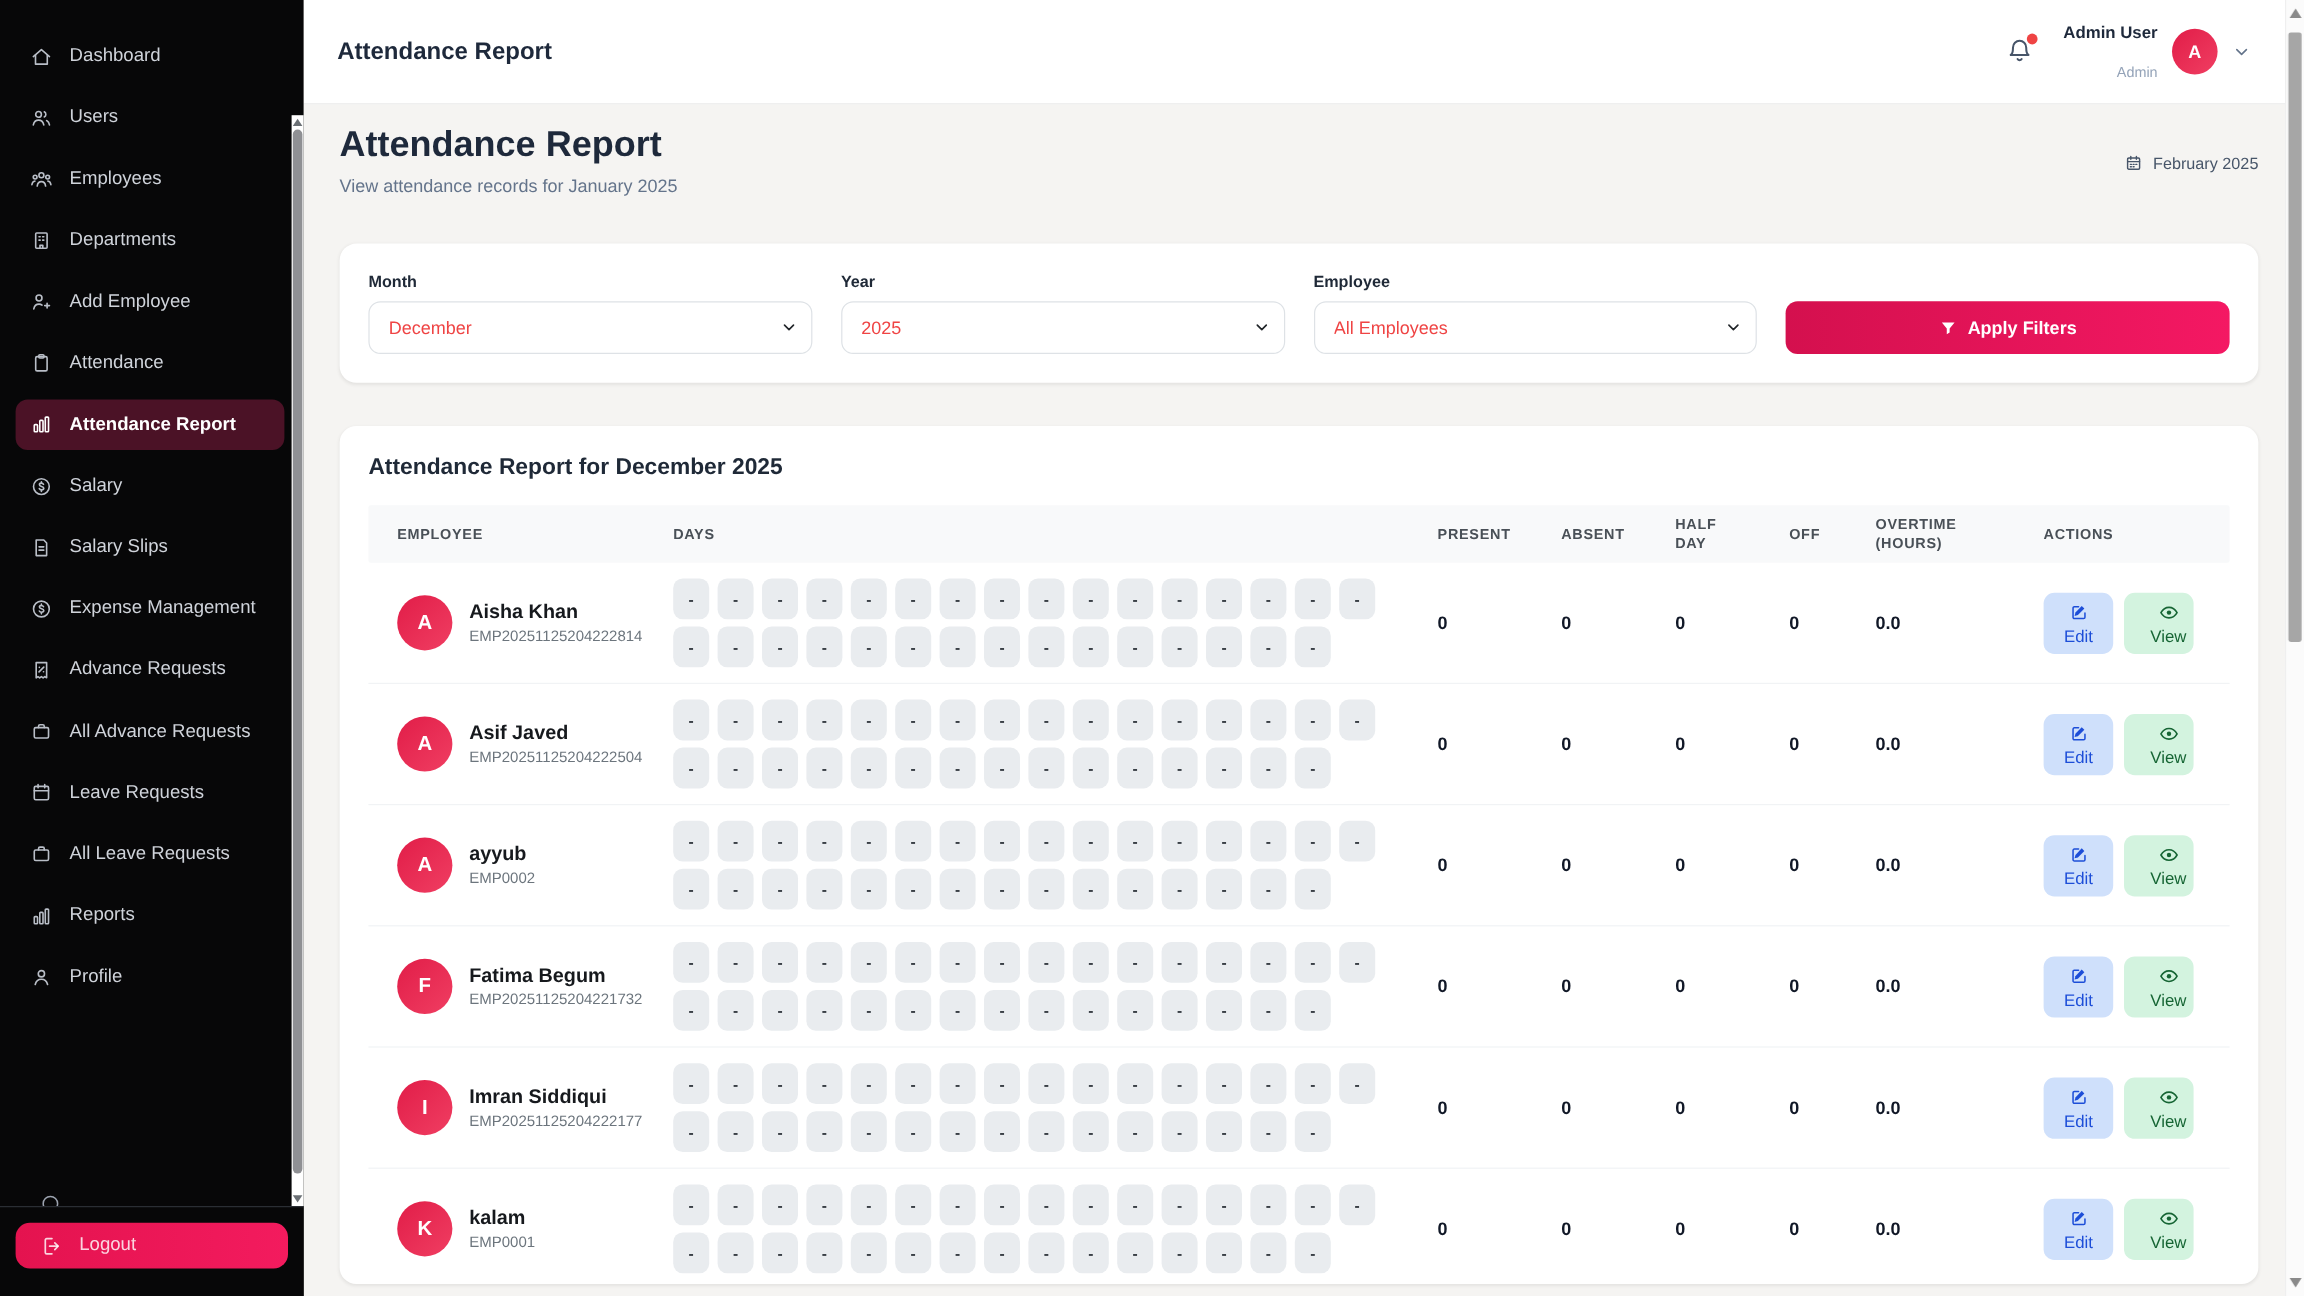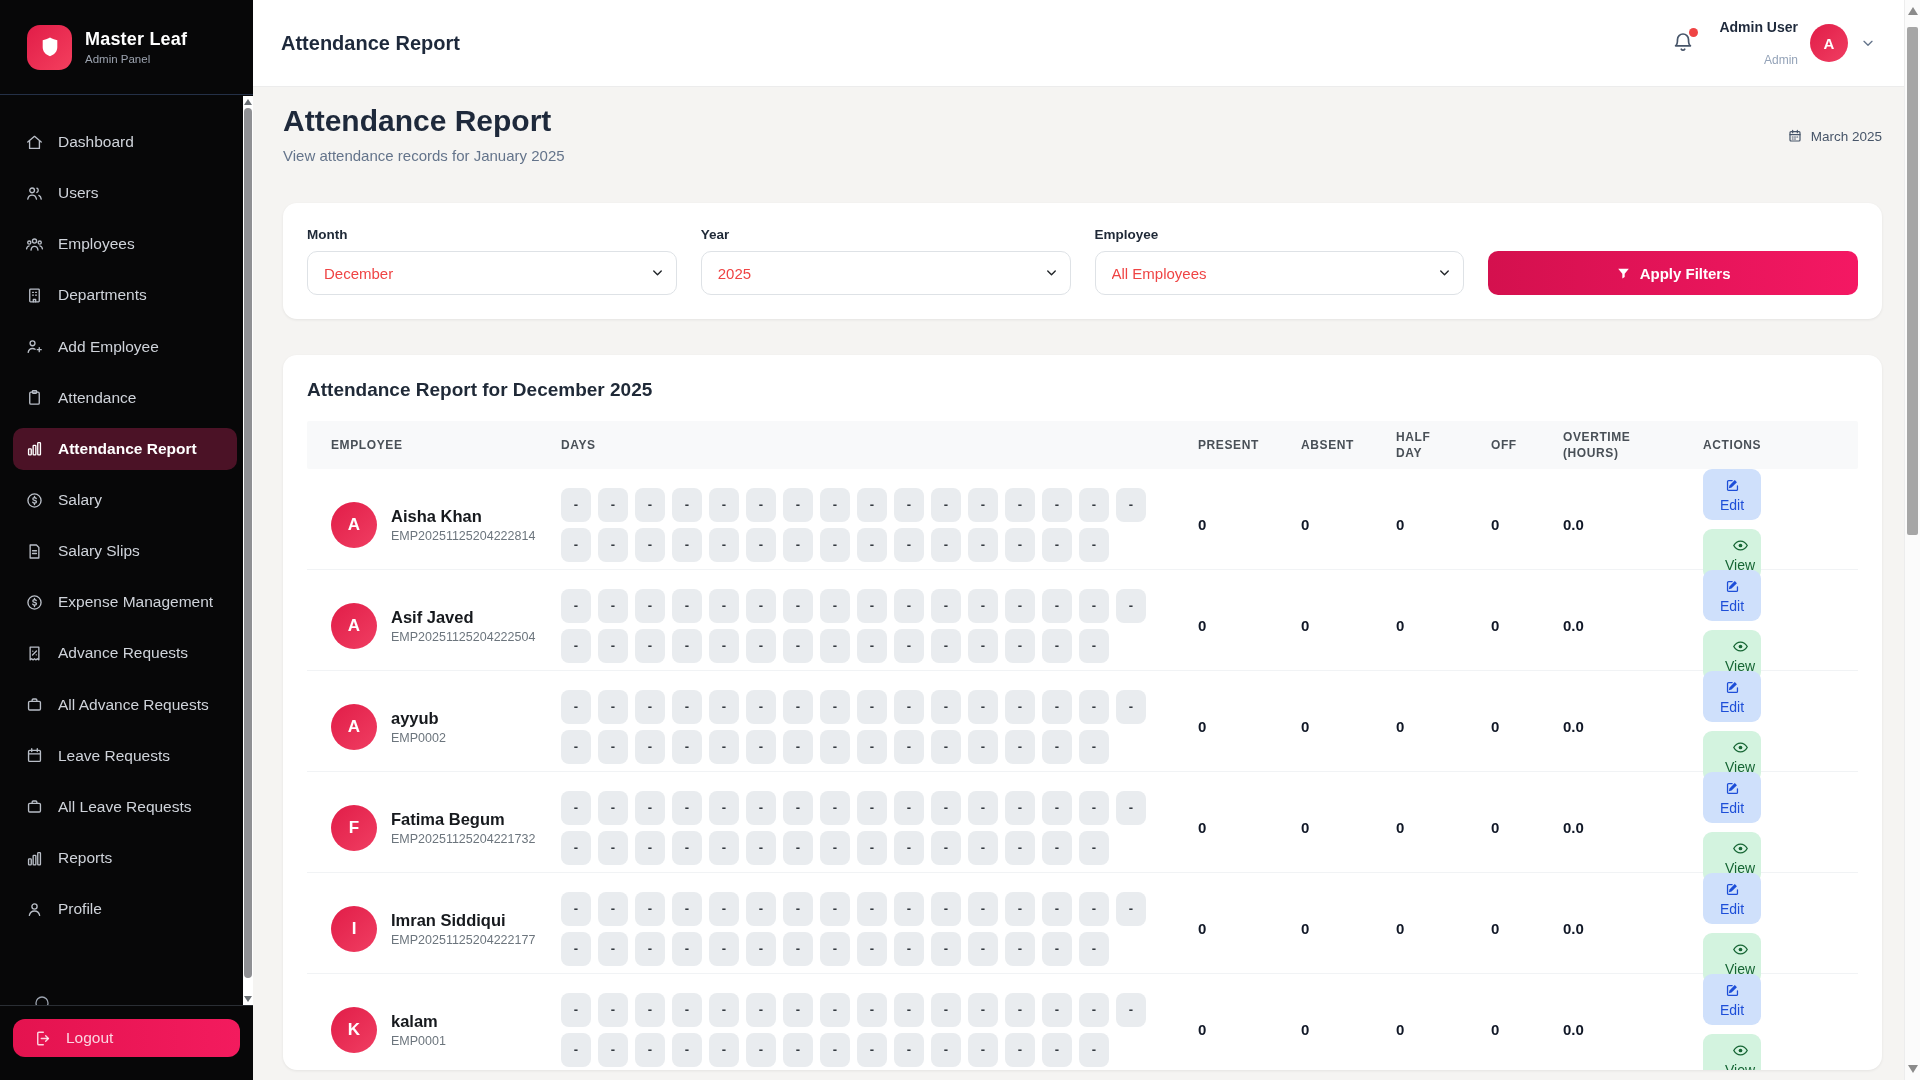--- a/index.html
+++ b/index.html
@@ -98,51 +98,40 @@
             color:#fff; font-weight:bold; font-size:17px; display:flex; align-items:center; justify-content:center; }
   .emp-name { font-size:16.5px; font-weight:bold; color:#16191d; }
   .emp-id { font-size:12.5px; color:#6c757d; margin-top:3px; }
 
   .days-wrap { display:flex; flex-wrap:wrap; gap:6px 7px; width:586px; }
   .day-cell { width:30px; height:34px; border-radius:8px; background:#e9ecef; color:#343a40;
               font-size:13px; font-weight:600; display:flex; align-items:center; justify-content:center; }
 
   .c-num { font-size:15px; font-weight:bold; color:#111827; }
 
-  .c-actions { display:flex; gap:9px;flex-direction:column; }
+  .c-actions { display:flex; gap:9px; }
   .act-btn { border:none; border-radius:9px; cursor:pointer; width:58px; padding:8px 0 7px 0;
              display:flex; flex-direction:column; align-items:center; gap:3px; font-family:inherit; font-size:14px; }
   .act-btn svg { width:17px; height:17px; }
   .btn-edit { background:var(--edit_bg,#cfe0fb); color:var(--edit_fg,#1d4ed8); }
   .btn-view { background:var(--view_bg,#d3f3df); color:var(--view_fg,#166534);padding-left:16px; }
 
   
   .page-scroll { position:fixed; top:0; right:0; width:16px; height:1080px; background:#fbfbfb; border-left:1px solid #ededed; }
   .ps-thumb { position:absolute; top:27px; left:2px; width:11px; height:508px; background:#a6a6a6; border-radius:2px; }
   .ps-up, .ps-down { position:absolute; left:3px; width:0; height:0; border-left:5px solid transparent; border-right:5px solid transparent; }
   .ps-up { top:7px; border-bottom:8px solid #8a8a8a; }
   .ps-down { bottom:7px; border-top:8px solid #8a8a8a; }
 </style>
 </head>
 <body>
 
 <div class="app">
 
   <aside>
-    <div class="brand">
-      <div class="logo">
-        <svg viewBox="0 0 24 24">
-            <path fill="#ffffff" d="M12 2.6c2.7 1.5 5.2 2.3 7.3 2.6v7c0 4.5-3.1 7.4-7.3 9-4.2-1.6-7.3-4.5-7.3-9v-7C6.8 4.9 9.3 4.1 12 2.6z"></path>
-          </svg>
-      </div>
-      <div>
-        <div class="brand-title">Master Leaf</div>
-        <div class="brand-sub">Admin Panel</div>
-      </div>
-    </div>
 
     <nav id="nav">
   <div class="nav-item">
     <span class="nav-icon">
             <svg viewBox="0 0 24 24" fill="none" stroke="currentColor" stroke-width="1.7" stroke-linecap="round" stroke-linejoin="round">
               <path d="M3.5 11.5 12 4.2l8.5 7.3"></path>
               <path d="M5.8 10v9.5h12.4V10"></path>
             </svg>
           </span>
     <span class="nav-label">Dashboard</span>
@@ -365,21 +354,21 @@
       <div class="page-head">
         <div>
           <div class="page-title">Attendance Report</div>
           <div class="page-sub">View attendance records for January 2025</div>
         </div>
         <div class="date-badge">
           <svg viewBox="0 0 24 24" fill="none" stroke="currentColor" stroke-width="1.8" stroke-linecap="round" stroke-linejoin="round">
               <rect x="4.5" y="5.5" width="15" height="14" rx="1.5"></rect>
               <path d="M4.5 10h15M8.5 3.5v3.5M15.5 3.5v3.5M8 13.5h1.2M11.4 13.5h1.2M14.8 13.5h1.2M8 16.5h1.2M11.4 16.5h1.2"></path>
             </svg>
-          <span>March 2025</span>
+          <span>February 2025</span>
         </div>
       </div>
 
       <div class="card filter-card">
         <div>
           <div class="f-label">Month</div>
           <div class="select-wrap">
             <select><option>December</option></select>
             <svg class="sel-chev" viewBox="0 0 24 24" fill="none" stroke="currentColor" stroke-width="2.2" stroke-linecap="round" stroke-linejoin="round">
                 <path d="M6 9.5l6 6 6-6"></path>

